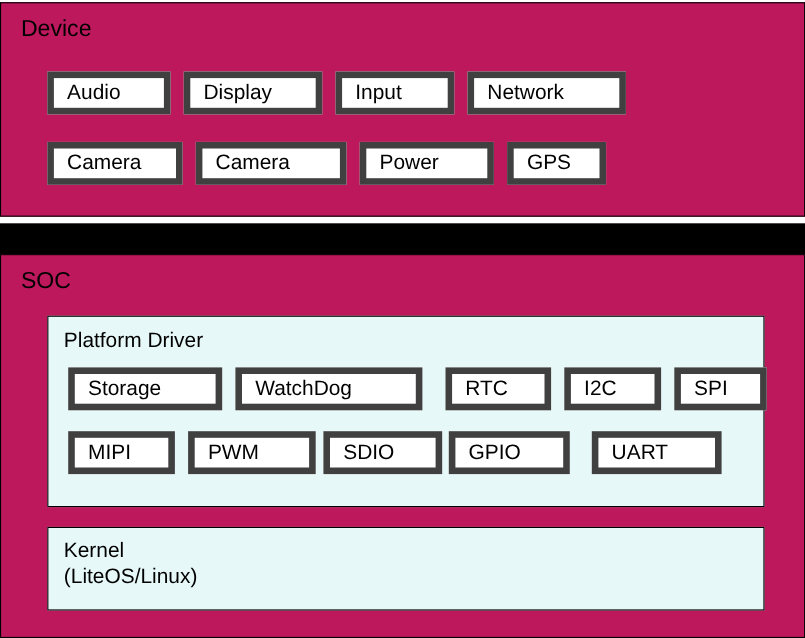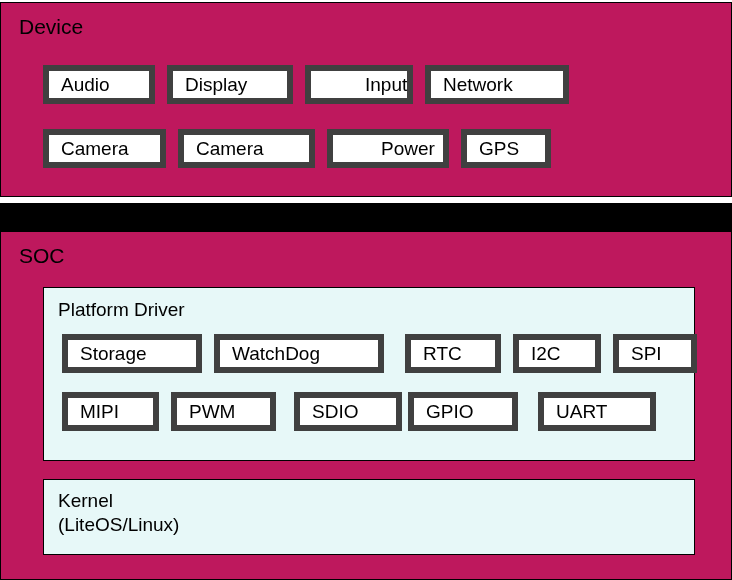--- a/index.html
+++ b/index.html
@@ -128,34 +128,34 @@
 
   <div class="panel" id="device-panel">
     <div class="panel-title" id="device-title">Device</div>
 
     <div class="box" style="left:42px; top:62px; width:112px;">
       <span class="box-label">Audio</span>
     </div>
     <div class="box" style="left:166px; top:62px; width:126px;">
       <span class="box-label">Display</span>
     </div>
-    <div class="box" style="left:304px; top:62px; width:108px;padding-left:42px;">
+    <div class="box" style="left:304px; top:62px; width:108px;">
       <span class="box-label">Input</span>
     </div>
     <div class="box" style="left:424px; top:62px; width:144px;">
       <span class="box-label">Network</span>
     </div>
 
     <div class="box" style="left:42px; top:126px; width:123px;">
       <span class="box-label">Camera</span>
     </div>
     <div class="box" style="left:177px; top:126px; width:137px;">
       <span class="box-label">Camera</span>
     </div>
-    <div class="box" style="left:326px; top:126px; width:122px;padding-left:36px;">
+    <div class="box" style="left:326px; top:126px; width:122px;">
       <span class="box-label">Power</span>
     </div>
     <div class="box" style="left:460px; top:126px; width:90px;">
       <span class="box-label">GPS</span>
     </div>
   </div>
 
   <div id="divider-bar"></div>
 
   <div class="panel" id="soc-panel">
@@ -176,21 +176,21 @@
       <div class="box" style="left:469px; top:46px; width:88px;">
         <span class="box-label">I2C</span>
       </div>
       <div class="box" style="left:569px; top:46px; width:84px;">
         <span class="box-label">SPI</span>
       </div>
 
       <div class="box" style="left:18px; top:104px; width:97px;">
         <span class="box-label">MIPI</span>
       </div>
-      <div class="box" style="left:127px; top:104px; width:105px;">
+      <div class="box" style="left:127px; top:104px; width:116px;">
         <span class="box-label">PWM</span>
       </div>
       <div class="box" style="left:364px; top:104px; width:110px;">
         <span class="box-label">GPIO</span>
       </div>
       <div class="box" style="left:250px; top:104px; width:108px;">
         <span class="box-label">SDIO</span>
       </div>
       <div class="box" style="left:494px; top:104px; width:118px;">
         <span class="box-label">UART</span>

